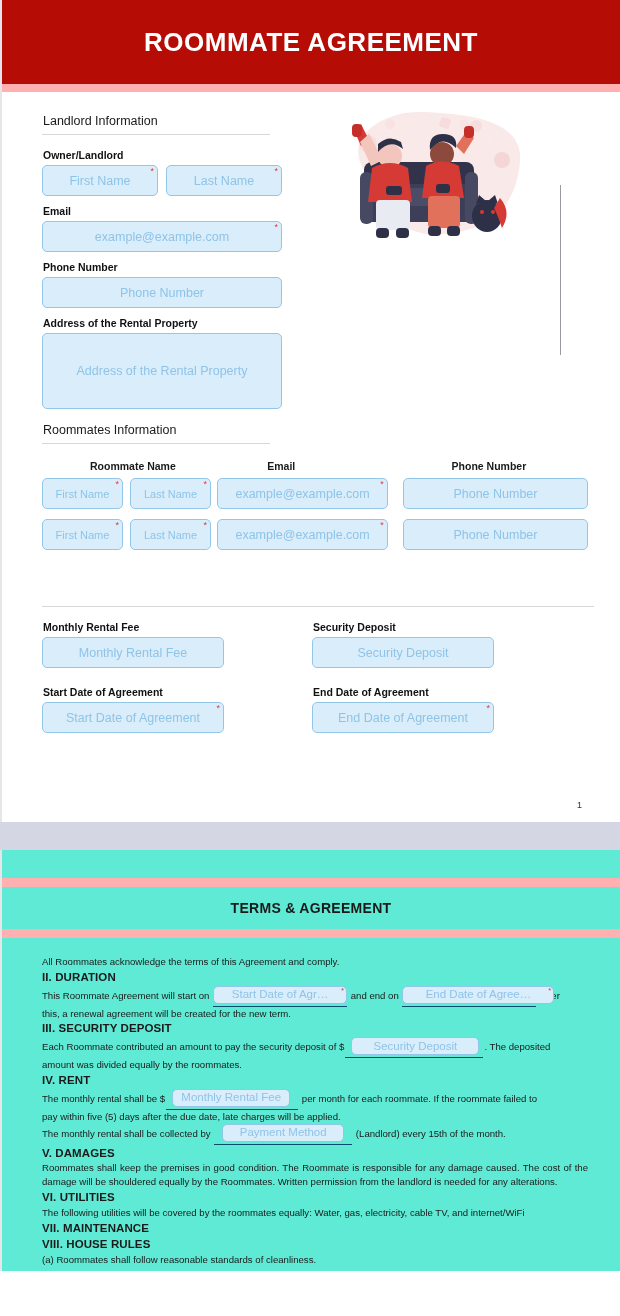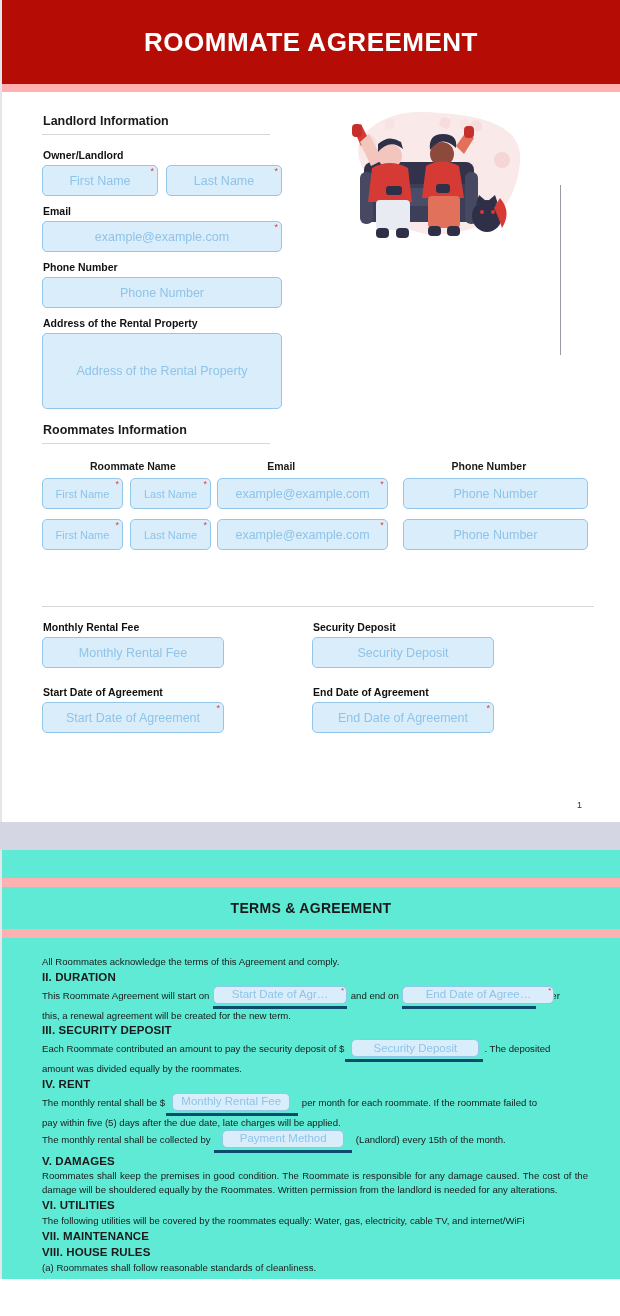--- a/index.html
+++ b/index.html
@@ -36,21 +36,21 @@
 
   .vdivider {
     position: absolute;
     left: 558px; top: 93px;
     width: 1px; height: 170px;
     background: #9a9aa5;
   }
 
   .section-head {
     font-size: 12.5px;
-    font-weight: bold;
+    font-weight: normal;
     color: #1a1a1a;
     margin: 0 0 6px 1px;
   }
   .section-rule {
     height: 1px;
     background: #d8d8d8;
     width: 228px;
     margin-bottom: 14px;
   }
   .section-rule.wide { width: 552px; }
@@ -134,21 +134,21 @@
 
   .terms-body { padding: 17px 32px 0 40px; font-size: 9.6px; line-height: 1.45; color: #1a1a1a; }
   .clause-h { font-weight: bold; font-size: 11.5px; margin: 0; letter-spacing: 0.1px; }
   .clause-p { margin: 0 0 0 0; text-align: justify; }
 
   
   .blank {
     display: inline-block;
     position: relative;
     vertical-align: baseline;
-    border-bottom: 3px solid #0c4a6e;
+    border-bottom: 1px solid #0c4a6e;
     padding-bottom: 2px;
     margin: 0 1px;
   }
   .blank .pill {
     display: inline-flex;
     align-items: center;
     justify-content: center;
     position: relative;
     background: #daedfb;
     border: 1px solid #93c6e9;

